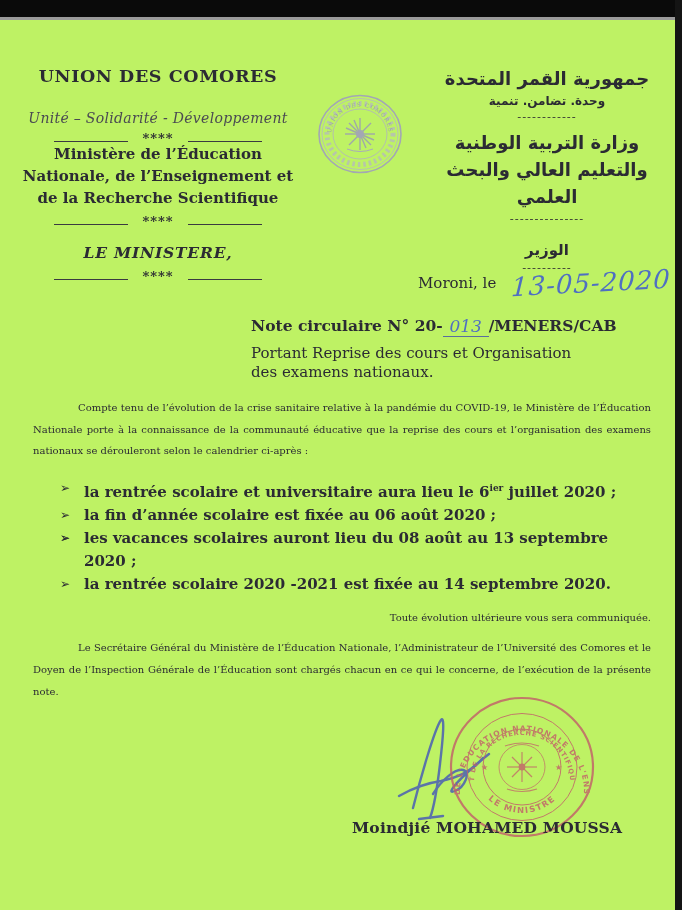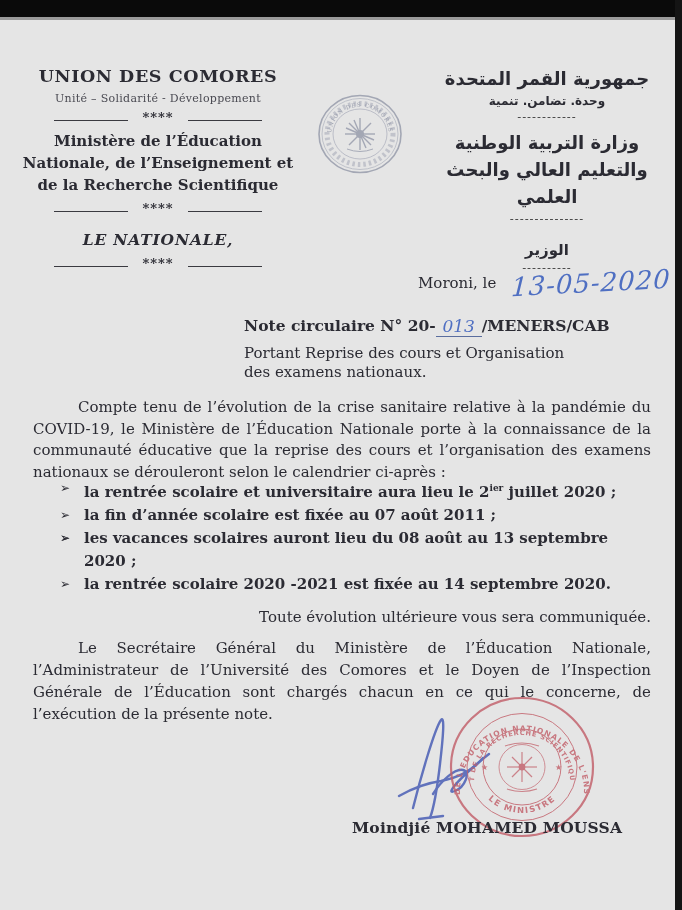--- a/index.html
+++ b/index.html
@@ -6,21 +6,21 @@
   html, body { background: #ffffff; }
   body {
     font-family: "DejaVu Serif", "Liberation Serif", serif;
     color: #2b2b33;
     width: 682px;
   }
   .page {
     position: relative;
     width: 682px;
     height: 910px;
-    background: #e5e5e5;
+    background: #bef264;
     overflow: hidden;
   }
   .top-black-bar {
     position: absolute; left: 0; top: 0;
     width: 682px; height: 17px;
     background: #0a0a0a;
   }
   .top-bar-shadow {
     position: absolute; left: 0; top: 17px;
     width: 682px; height: 3px;
@@ -34,37 +34,37 @@
 
   
   .header-left {
     position: absolute; left: 22px; top: 66px;
     width: 272px; text-align: center;
   }
   .country-title {
     font-size: 17.5px; font-weight: bold; letter-spacing: 0.6px;
   }
   .motto {
-    margin-top: 6px; font-size: 11px; color: #4a4a52;
+    margin-top: 24px; font-size: 14px; font-style: italic; color: #4a4a52;
     letter-spacing: 0.3px;
   }
   .sep {
     display: flex; align-items: flex-end; justify-content: center;
     margin-top: 2px; height: 16px;
   }
   .sep .stars {
     font-size: 13px; font-weight: bold; line-height: 10px; padding: 0 14px;
     letter-spacing: 1px;
   }
   .sep .sep-line {
     display: inline-block; width: 74px; height: 1px;
     background: #3a3a40; margin-bottom: 2px;
   }
   .ministry-title {
-    margin-top: 8px; font-size: 15px; font-weight: bold; line-height: 1.45;
+    font-size: 15px; font-weight: bold; line-height: 1.45;
   }
   .minister-title {
     margin-top: 16px; font-size: 15.5px; font-weight: bold; font-style: italic;
     letter-spacing: 0.8px;
   }
   .header-left .sep.last { margin-top: 4px; }
 
   .emblem-wrap {
     position: absolute; left: 316px; top: 92px;
     width: 88px; height: 84px;
@@ -92,35 +92,35 @@
   }
   .date-value {
     display: inline-block;
     font-size: 26px; letter-spacing: 1px;
     transform: rotate(-3deg) skewX(-6deg);
     margin-left: 10px; vertical-align: -4px;
   }
 
   
   .note-block {
-    position: absolute; left: 244px; top: 315px; width: 340px;
+    position: absolute; left: 251px; top: 315px; width: 340px;
   }
   .note-ref { font-size: 15.5px; font-weight: bold; white-space: nowrap; }
   .note-number {
     display: inline-block; width: 46px; text-align: center;
     border-bottom: 1.6px solid #5a6d9e;
     font-size: 17px; font-weight: normal;
     transform: translateY(1px);
   }
   .note-subject { margin-top: 8px; font-size: 15px; line-height: 1.25; }
 
   
   .para {
     position: absolute; left: 33px; width: 618px;
-    font-size: 15px; line-height: 21.5px; text-align: justify;
+    font-size: 10px; line-height: 21.5px; text-align: justify;
   }
   .para.indent { text-indent: 45px; }
   .p1 { top: 397px; }
   .p2 { top: 607px; text-align: right; }
   .p3 { top: 637px; line-height: 22px; }
 
   .bullet-list {
     position: absolute; left: 60px; top: 477px; width: 592px;
     list-style: none;
   }
@@ -166,21 +166,21 @@
       <span class="sep-line"></span>
       <span class="stars">****</span>
       <span class="sep-line"></span>
     </div>
     <div class="ministry-title">Ministère de l’Éducation Nationale, de l’Enseignement et de la Recherche Scientifique</div>
     <div class="sep">
       <span class="sep-line"></span>
       <span class="stars">****</span>
       <span class="sep-line"></span>
     </div>
-    <div class="minister-title">LE NATIONALE,</div>
+    <div class="minister-title">LE MINISTERE,</div>
     <div class="sep last">
       <span class="sep-line"></span>
       <span class="stars">****</span>
       <span class="sep-line"></span>
     </div>
   </div>
 
   <div class="emblem-wrap">
     <svg width="88" height="84" viewBox="0 0 88 84">
       <defs>
@@ -234,24 +234,24 @@
     <div class="note-ref">
       <span>Note circulaire N° 20-</span><span class="handwriting note-number">013</span><span>/MENERS/CAB</span>
     </div>
     <div class="note-subject">Portant Reprise des cours et Organisation des examens nationaux.</div>
   </div>
 
   <div class="para p1 indent">Compte tenu de l’évolution de la crise sanitaire relative à la pandémie du COVID-19, le Ministère de l’Éducation Nationale porte à la connaissance de la communauté éducative que la reprise des cours et l’organisation des examens nationaux se dérouleront selon le calendrier ci-après :</div>
 
   <ul class="bullet-list">
     <li>
-      <span class="marker">➢</span><span>la rentrée scolaire et universitaire aura lieu le 2</span><sup>ier</sup><span> juillet 2020 ;</span>
-    </li>
-    <li>
-      <span class="marker">➢</span><span>la fin d’année scolaire est fixée au 07 août 2011 ;</span>
+      <span class="marker">➢</span><span>la rentrée scolaire et universitaire aura lieu le 6</span><sup>ier</sup><span> juillet 2020 ;</span>
+    </li>
+    <li>
+      <span class="marker">➢</span><span>la fin d’année scolaire est fixée au 06 août 2020 ;</span>
     </li>
     <li>
       <span class="marker">➢</span>
     </li>
     <li>
       <span class="marker">➢</span><span>les vacances scolaires auront lieu du 08 août au 13 septembre 2020 ;</span>
     </li>
     <li>
       <span class="marker">➢</span><span>la rentrée scolaire 2020 -2021 est fixée au 14 septembre 2020.</span>
     </li>

